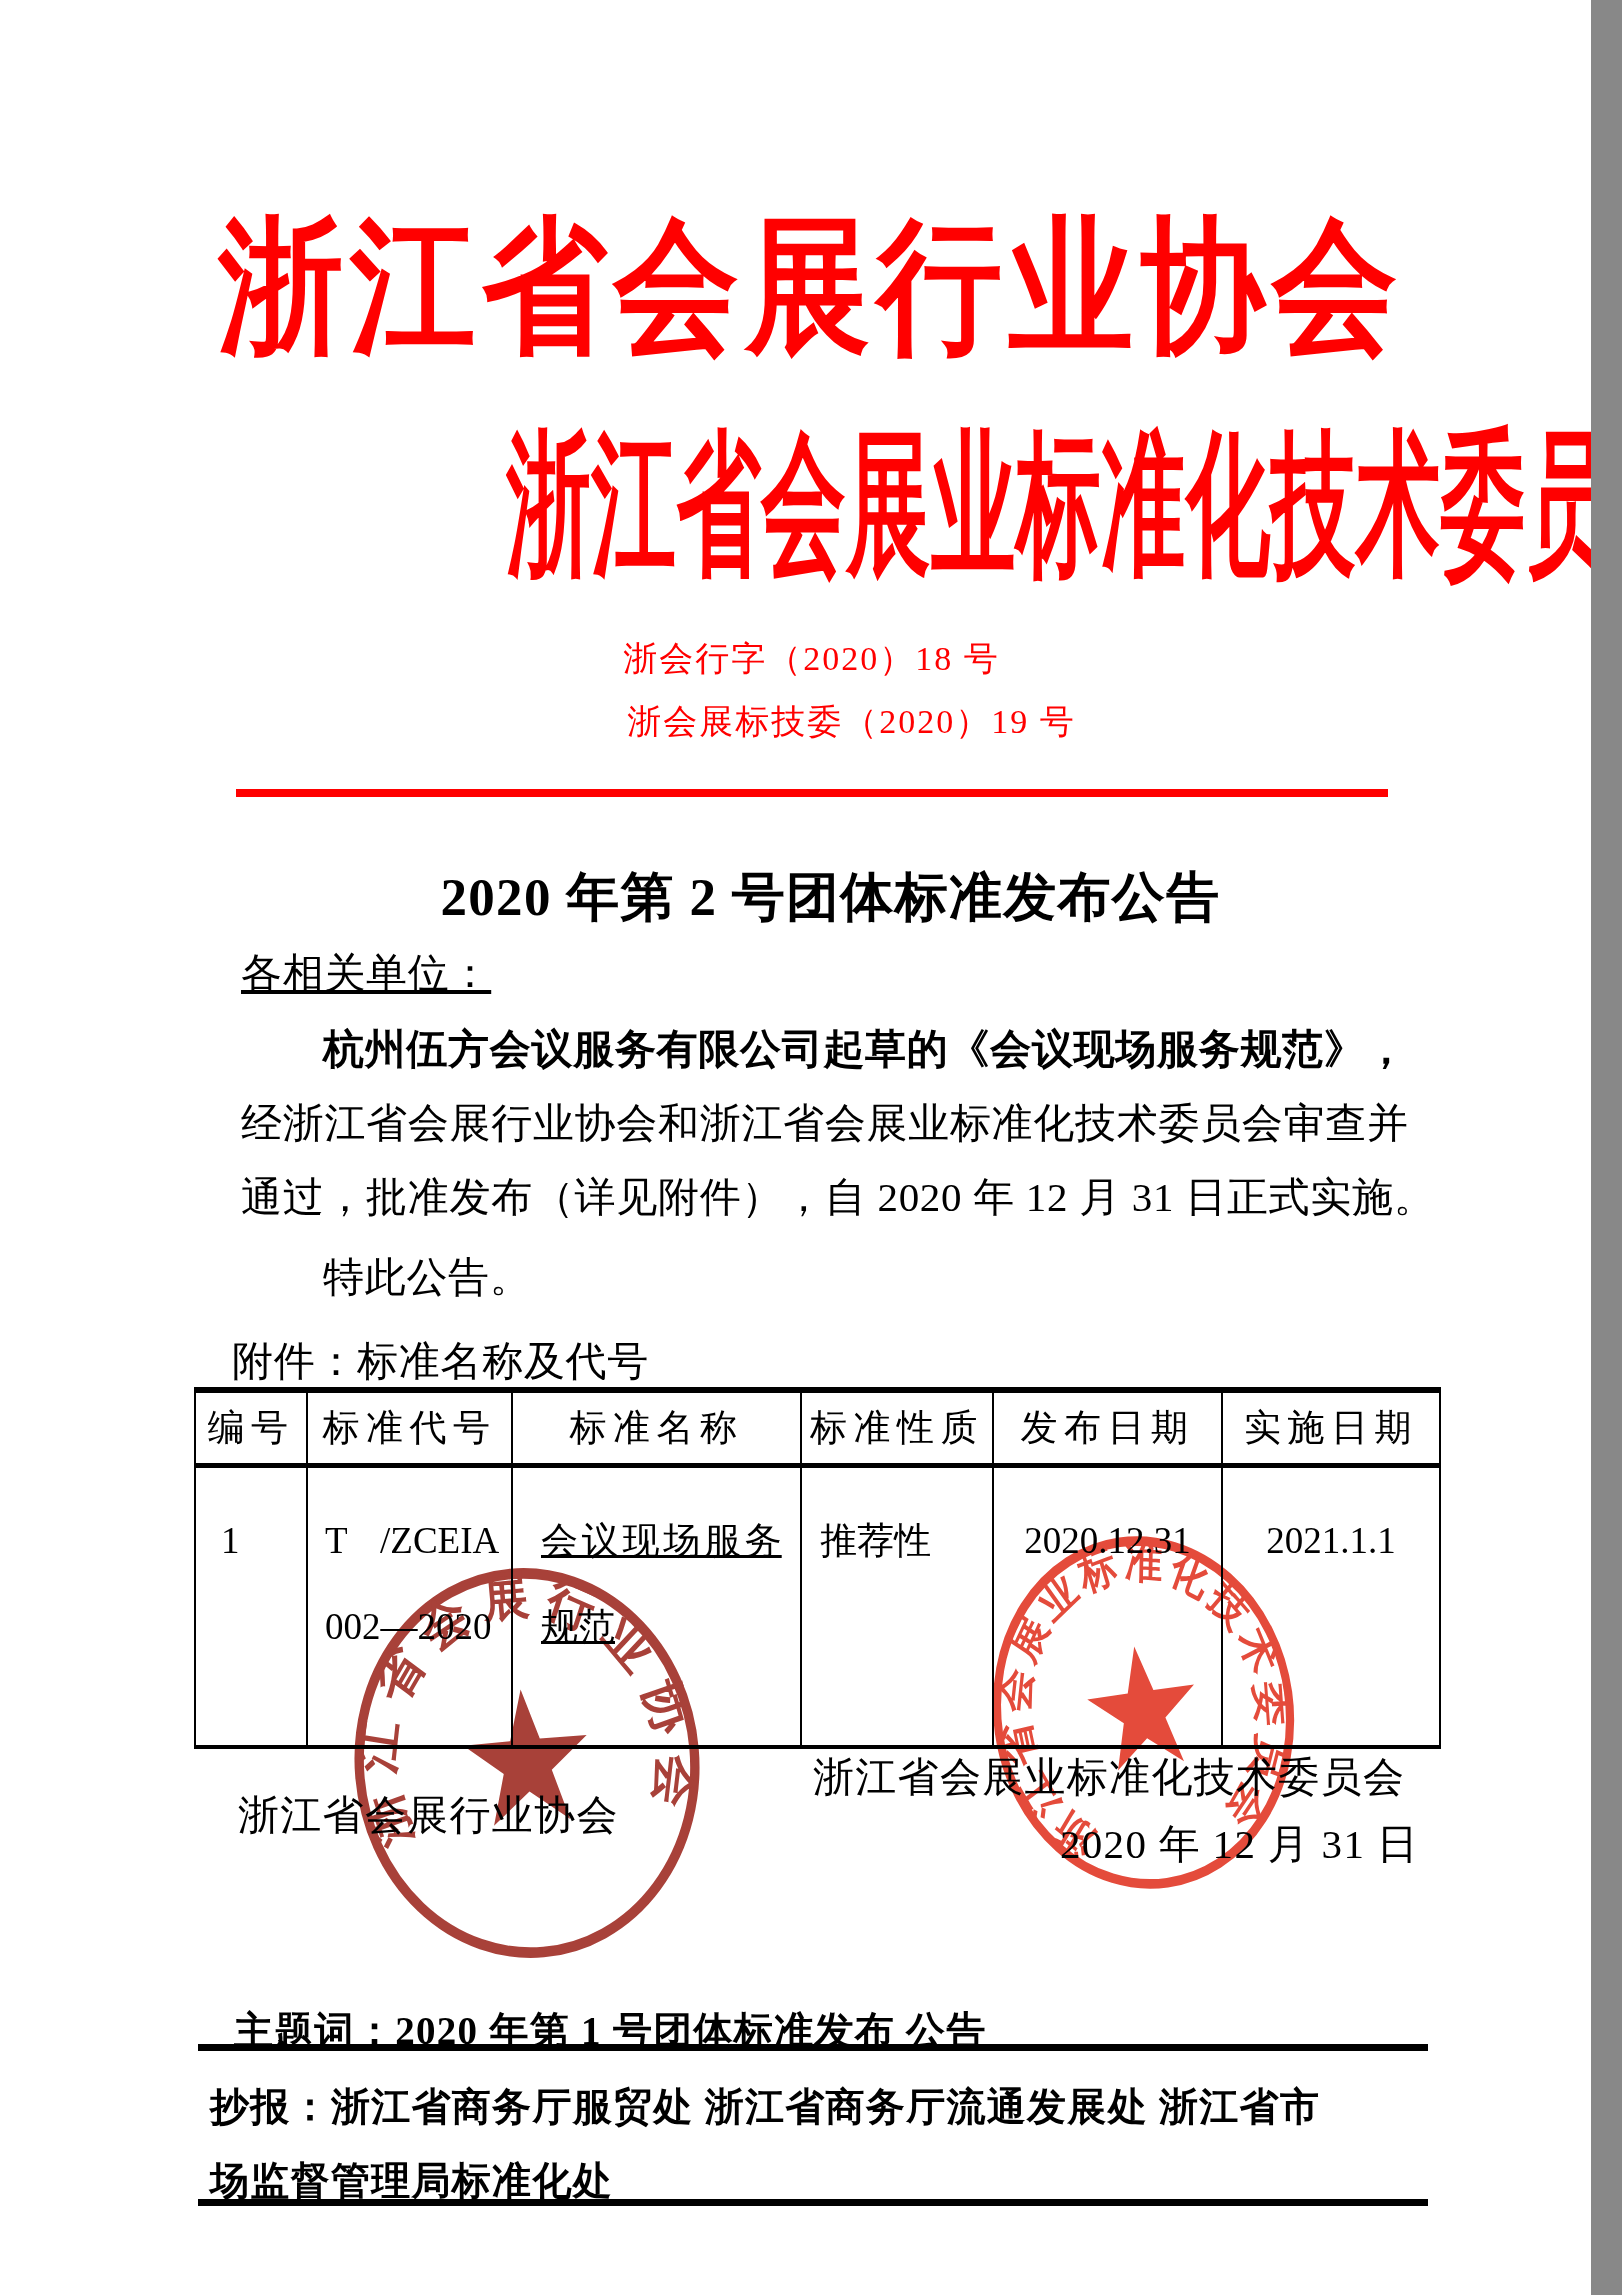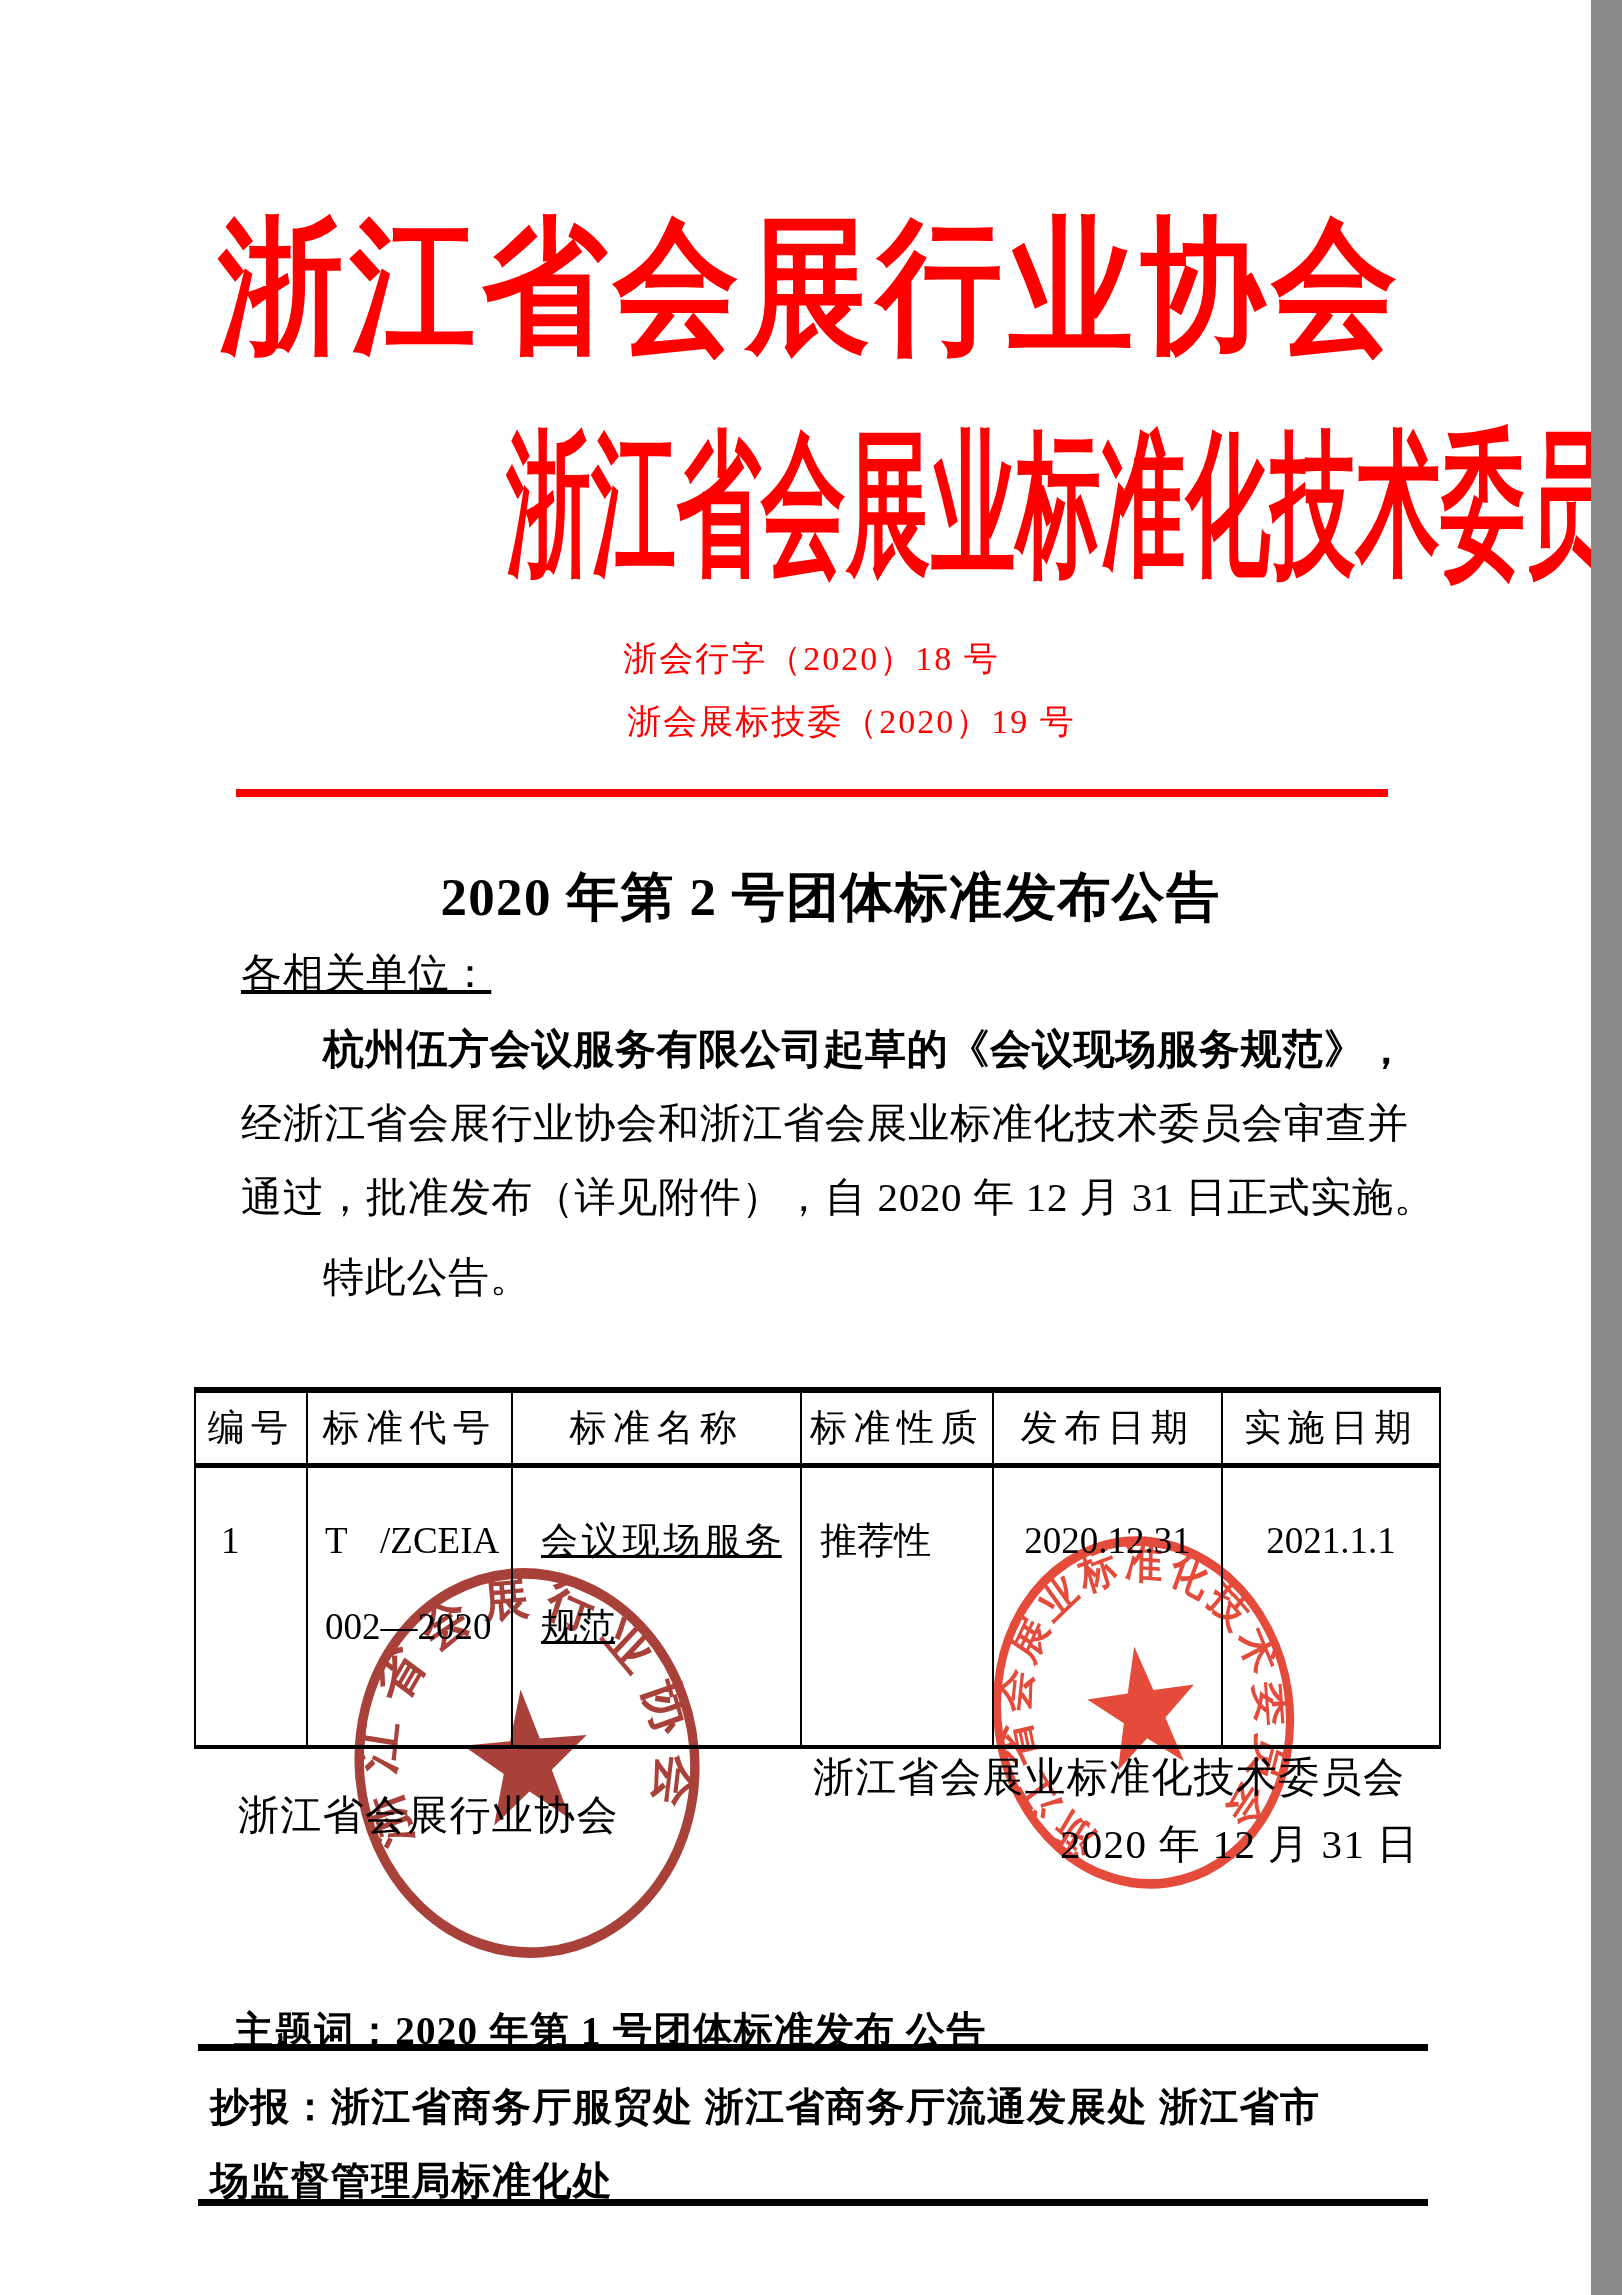--- a/index.html
+++ b/index.html
@@ -79,20 +79,21 @@
   <div class="abs center doc-no-1">浙会行字（2020）18 号</div>
   <div class="abs center doc-no-2">浙会展标技委（2020）19 号</div>
   <div class="abs red-rule"></div>
 
   <div class="abs center doc-title">2020 年第 2 号团体标准发布公告</div>
   <div class="abs bodyline salutation">各相关单位：</div>
   <div class="abs bodyline para1">杭州伍方会议服务有限公司起草的《会议现场服务规范》，</div>
   <div class="abs bodyline para2">经浙江省会展行业协会和浙江省会展业标准化技术委员会审查并</div>
   <div class="abs bodyline para3">通过，批准发布（详见附件），自 2020 年 12 月 31 日正式实施。</div>
   <div class="abs bodyline closing">特此公告。</div>
+  <div class="abs bodyline attachment">附件：标准名称及代号</div>
 
   <div class="abs std-table">
     <table>
       <colgroup>
         <col style="width:112px">
           <col style="width:205px">
           <col style="width:289px">
         <col style="width:192px">
           <col style="width:229px">
           <col style="width:218px">

